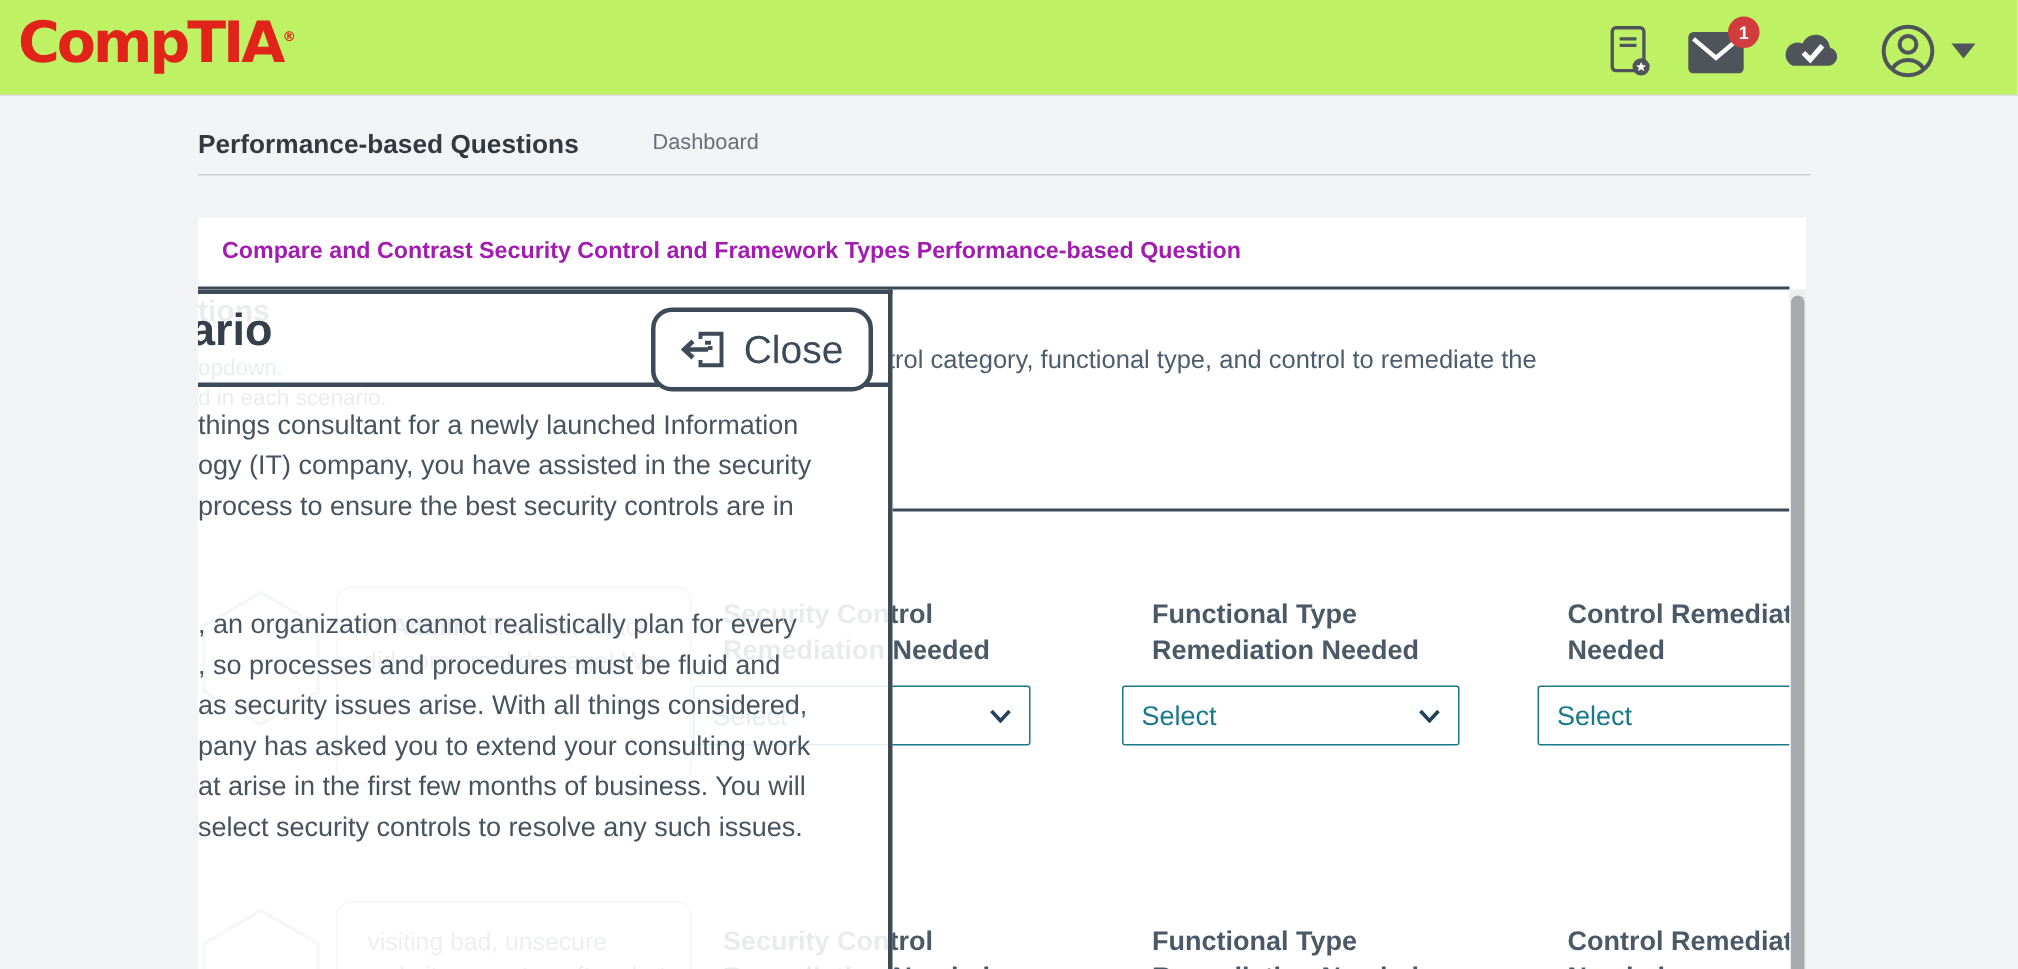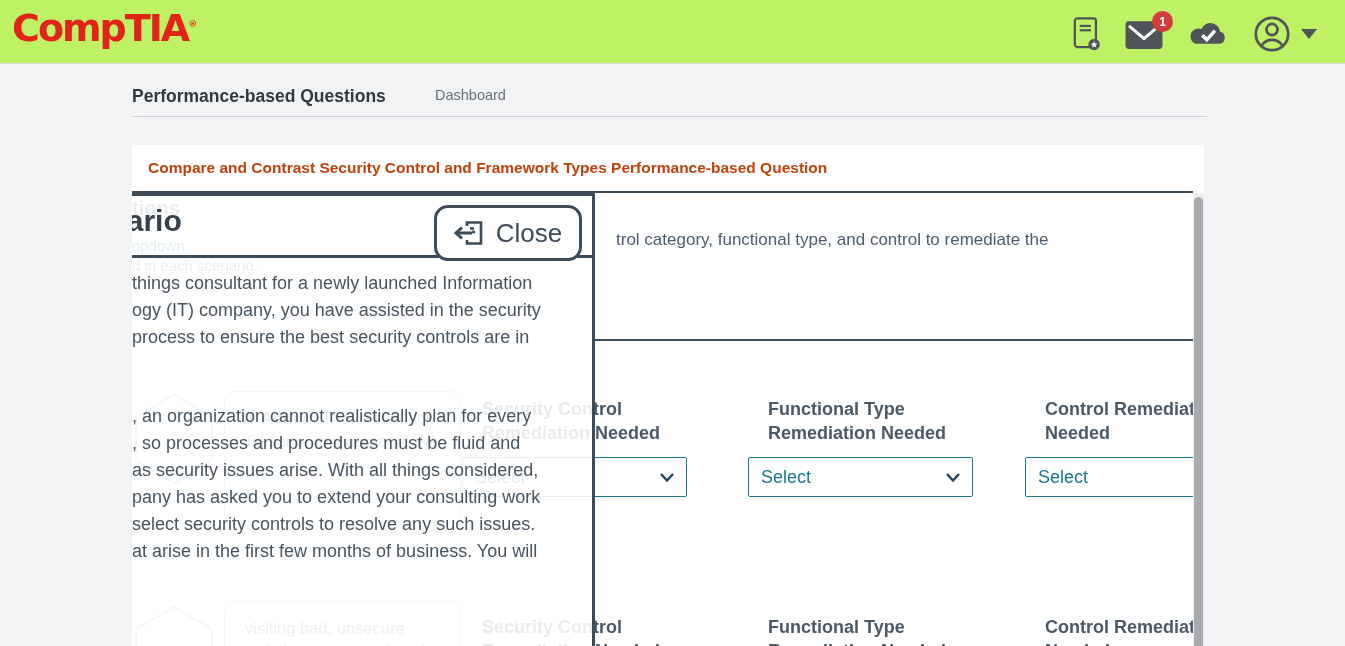--- a/index.html
+++ b/index.html
@@ -25,32 +25,32 @@
   .page-title { position:absolute; left:132px; top:86px; font-size:17.5px; font-weight:bold;
     color:#33383d; z-index:5; }
   .breadcrumb { position:absolute; left:435px; top:87px; font-size:14.5px; color:#6a6f75; z-index:5; }
   .page-divider { position:absolute; left:132px; top:116px; width:1075px; height:0;
     border-top:1px solid #ccd0d5; z-index:5; }
 
   
   .card { position:absolute; left:132px; top:145px; width:1072px; height:520px;
     background:#ffffff; overflow:hidden; z-index:6; }
   .card-title { position:absolute; left:16px; top:14px; font-size:15.5px; font-weight:bold;
-    color:#c2410c; z-index:3; }
+    color:#a21caf; z-index:3; }
   .card-title-border { position:absolute; left:0; top:46px; width:1061px; height:0;
     border-top:2px solid #3d4a57; z-index:3; }
 
   
   .content { position:absolute; left:0; top:48px; width:1061px; height:472px;
     overflow:hidden; z-index:1; }
   .bg-frag { position:absolute; white-space:nowrap; }
   .bg-heading { left:0; top:4px; font-size:20px; font-weight:bold; color:#5a6570; }
   .bg-teal { left:0; top:44px; font-size:15px; color:#1a7b8c; }
   .bg-gray { left:0; top:64px; font-size:15px; color:#5a6570; }
-  .instr-frag { position:absolute; left:466px; top:37px; font-size:17px; color:#4d5d6d;
+  .instr-frag { position:absolute; left:442px; top:37px; font-size:17px; color:#4d5d6d;
     white-space:nowrap;margin-left:18px; }
   .instr-border { position:absolute; left:463px; top:146px; width:598px; height:0;
     border-top:2px solid #3d4a57; }
   .chat { position:absolute; font-size:16.5px; color:#6b7682; line-height:23px; white-space:nowrap; }
   .chat b { font-weight:bold; color:#5f6b77; }
   .bubble { position:absolute; border:1.5px solid #aeb6bd; border-radius:10px; }
   .hex { position:absolute; }
 
   .q-col { position:absolute; width:212px; }
   .q-header { font-size:18px; font-weight:bold; color:#4b5966; line-height:24px;margin-left:20px; }
@@ -208,22 +208,22 @@
     </div>
     <div class="modal-body">
       <div class="m-line">things consultant for a newly launched Information</div>
       <div class="m-line">ogy (IT) company, you have assisted in the security</div>
       <div class="m-line">process to ensure the best security controls are in</div>
       <div class="p2">
         <div class="m-line">, an organization cannot realistically plan for every</div>
         <div class="m-line">, so processes and procedures must be fluid and</div>
         <div class="m-line">as security issues arise. With all things considered,</div>
         <div class="m-line">pany has asked you to extend your consulting work</div>
+        <div class="m-line">at arise in the first few months of business. You will</div>
         <div class="m-line">select security controls to resolve any such issues.</div>
-        <div class="m-line">at arise in the first few months of business. You will</div>
       </div>
     </div>
   </div>
 
   <div class="sb-track">
     <div class="sb-thumb"></div>
   </div>
 </div>
 
 </body></html>

